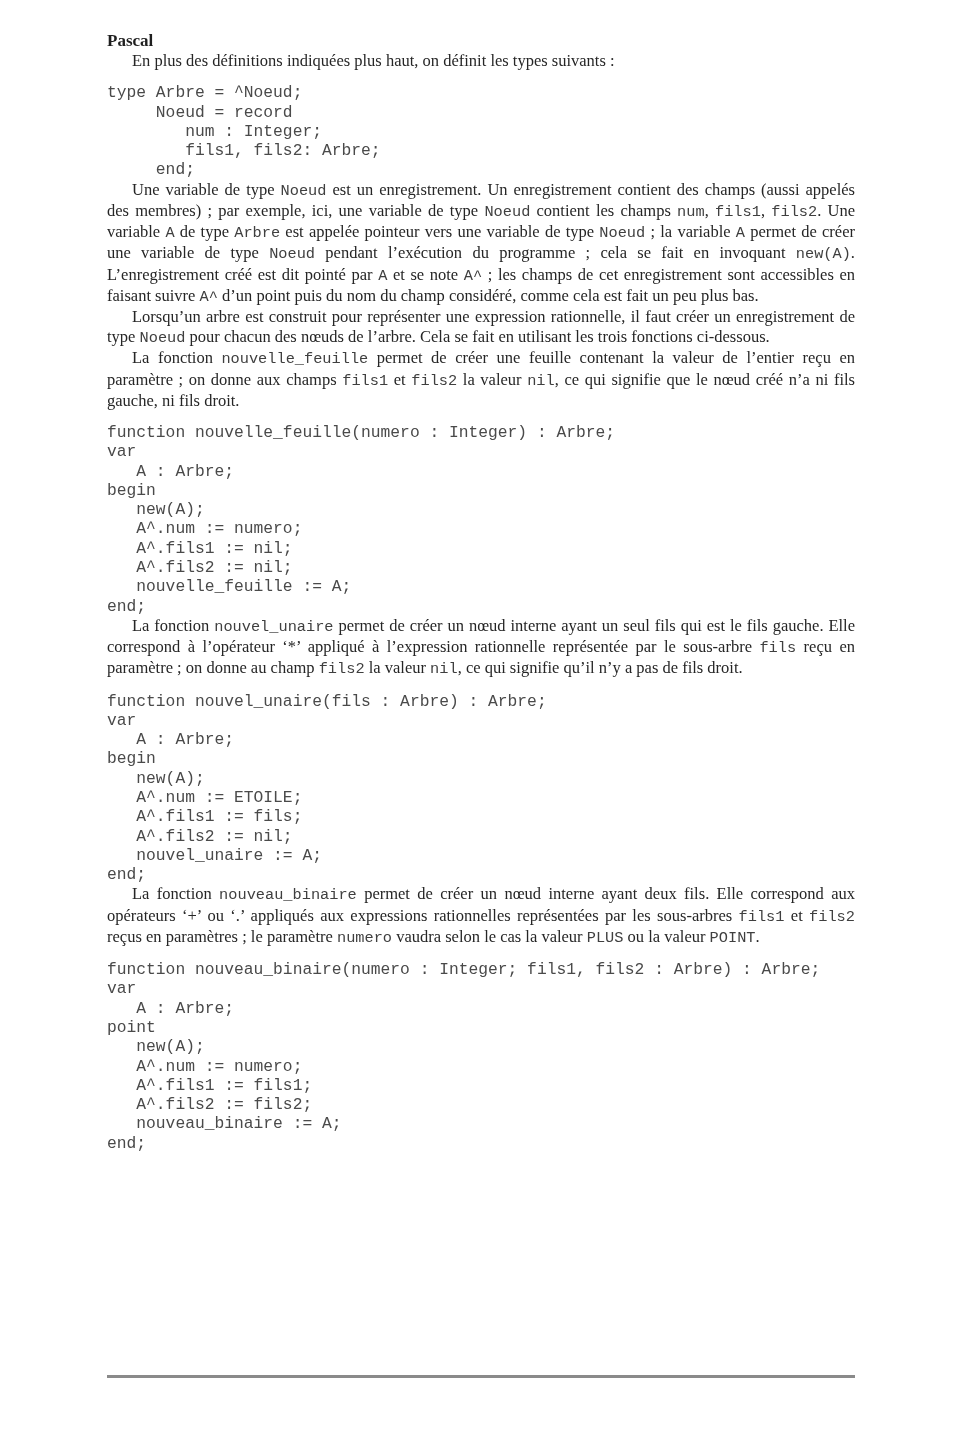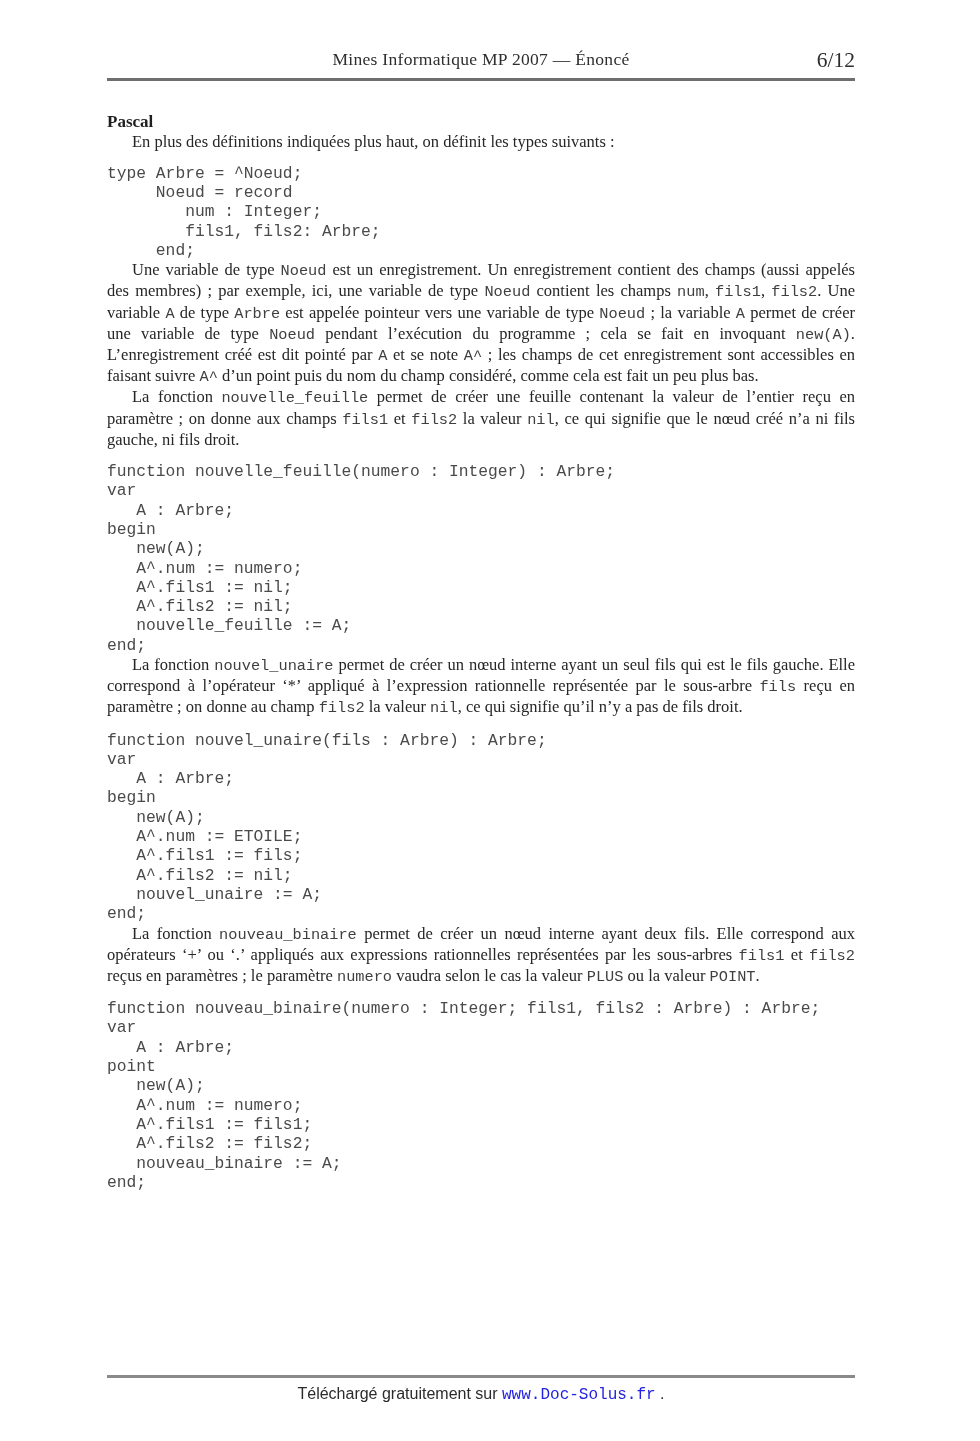--- a/index.html
+++ b/index.html
@@ -102,40 +102,34 @@
   }
   .footer-suffix { color: #2b2b2b; }
 </style>
 </head>
 <body>
 
 <div class="page">
 
   <div class="content">
 
-    <div>
-      <div class="header-line">
-        <span class="header-title">Mines Informatique MP 2007 — Énoncé</span>
-        <span class="page-number">6/12</span>
-      </div>
-      <div class="header-rule"></div>
-    </div>
 
     <h2 class="section-heading">Pascal</h2>
 
     <p class="para">En plus des définitions indiquées plus haut, on définit les types suivants :</p>
 
     <pre class="code">type Arbre = ^Noeud;
      Noeud = record
         num : Integer;
         fils1, fils2: Arbre;
      end;</pre>
 
     <p class="para para-gap"><span>Une variable de type </span><span class="mono">Noeud</span><span> est un enregistrement. Un enregistrement contient des champs (aussi appelés des membres) ; par exemple, ici, une variable de type </span><span class="mono">Noeud</span><span> contient les champs </span><span class="mono">num</span><span>, </span><span class="mono">fils1</span><span>, </span><span class="mono">fils2</span><span>. Une variable </span><span class="mono">A</span><span> de type </span><span class="mono">Arbre</span><span> est appelée pointeur vers une variable de type </span><span class="mono">Noeud</span><span> ; la variable </span><span class="mono">A</span><span> permet de créer une variable de type </span><span class="mono">Noeud</span><span> pendant l’exécution du programme ; cela se fait en invoquant </span><span class="mono">new(A)</span><span>. L’enregistrement créé est dit pointé par </span><span class="mono">A</span><span> et se note </span><span class="mono">A^</span><span> ; les champs de cet enregistrement sont accessibles en faisant suivre </span><span class="mono">A^</span><span> d’un point puis du nom du champ considéré, comme cela est fait un peu plus bas.</span></p>
 
+    <p class="para"><span>Lorsqu’un arbre est construit pour représenter une expression rationnelle, il faut créer un enregistrement de type </span><span class="mono">Noeud</span><span> pour chacun des nœuds de l’arbre. Cela se fait en utilisant les trois fonctions ci-dessous.</span></p>
 
     <p class="para para-gap"><span>La fonction </span><span class="mono">nouvelle_feuille</span><span> permet de créer une feuille contenant la valeur de l’entier reçu en paramètre ; on donne aux champs </span><span class="mono">fils1</span><span> et </span><span class="mono">fils2</span><span> la valeur </span><span class="mono">nil</span><span>, ce qui signifie que le nœud créé n’a ni fils gauche, ni fils droit.</span></p>
 
     <pre class="code">function nouvelle_feuille(numero : Integer) : Arbre;
 var
    A : Arbre;
 begin
    new(A);
    A^.num := numero;
    A^.fils1 := nil;
@@ -166,20 +160,15 @@
    A^.num := numero;
    A^.fils1 := fils1;
    A^.fils2 := fils2;
    nouveau_binaire := A;
 end;</pre>
 
   </div>
 
   <div class="footer">
     <div class="footer-rule"></div>
-    <div class="footer-text">
-      <span>Téléchargé gratuitement sur</span>
-      <a class="footer-link" style="color: rgb(34, 34, 224);">www.Doc-Solus.fr</a>
-      <span class="footer-suffix">.</span>
-    </div>
   </div>
 
 </div>
 
 </body></html>

